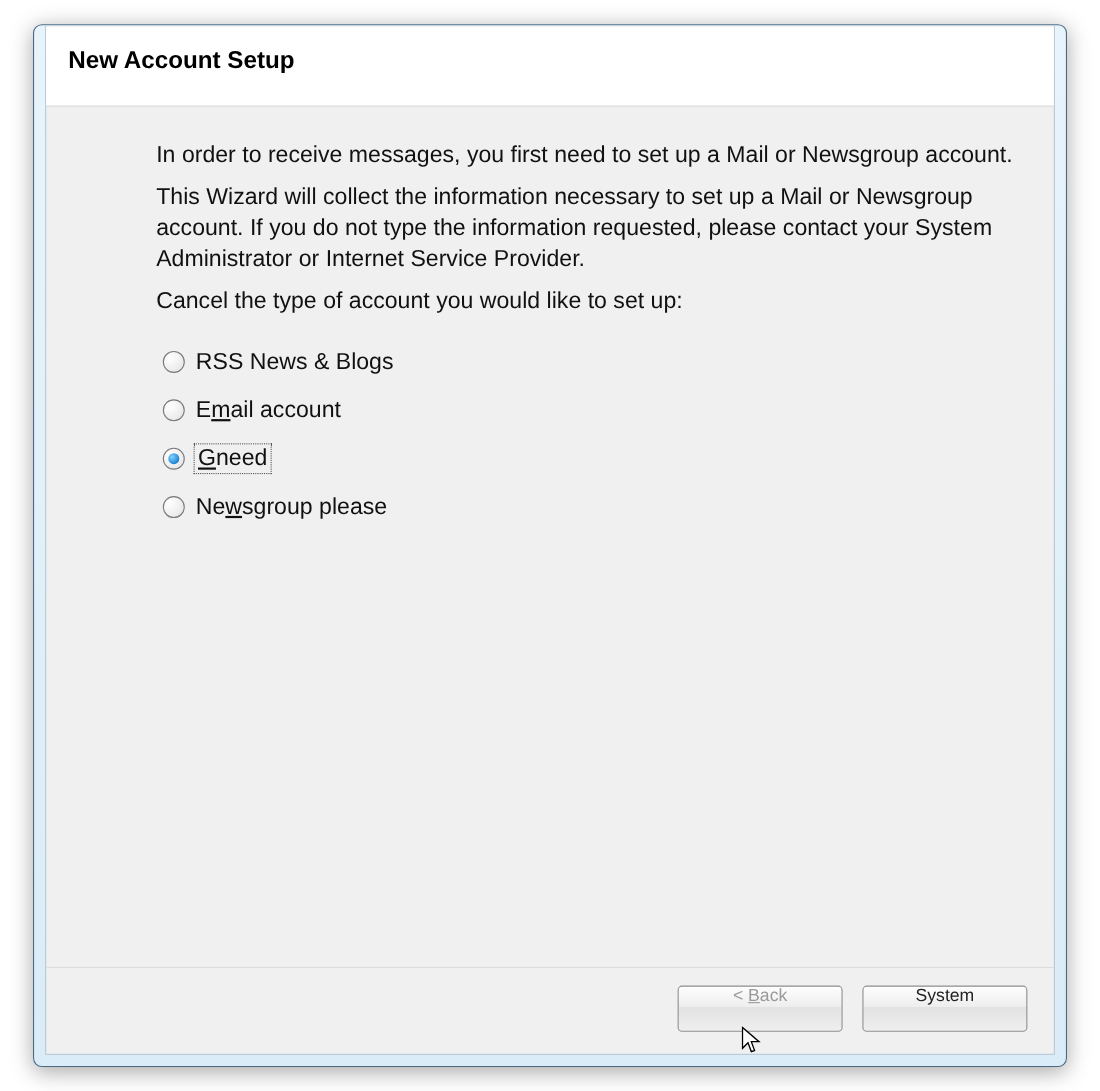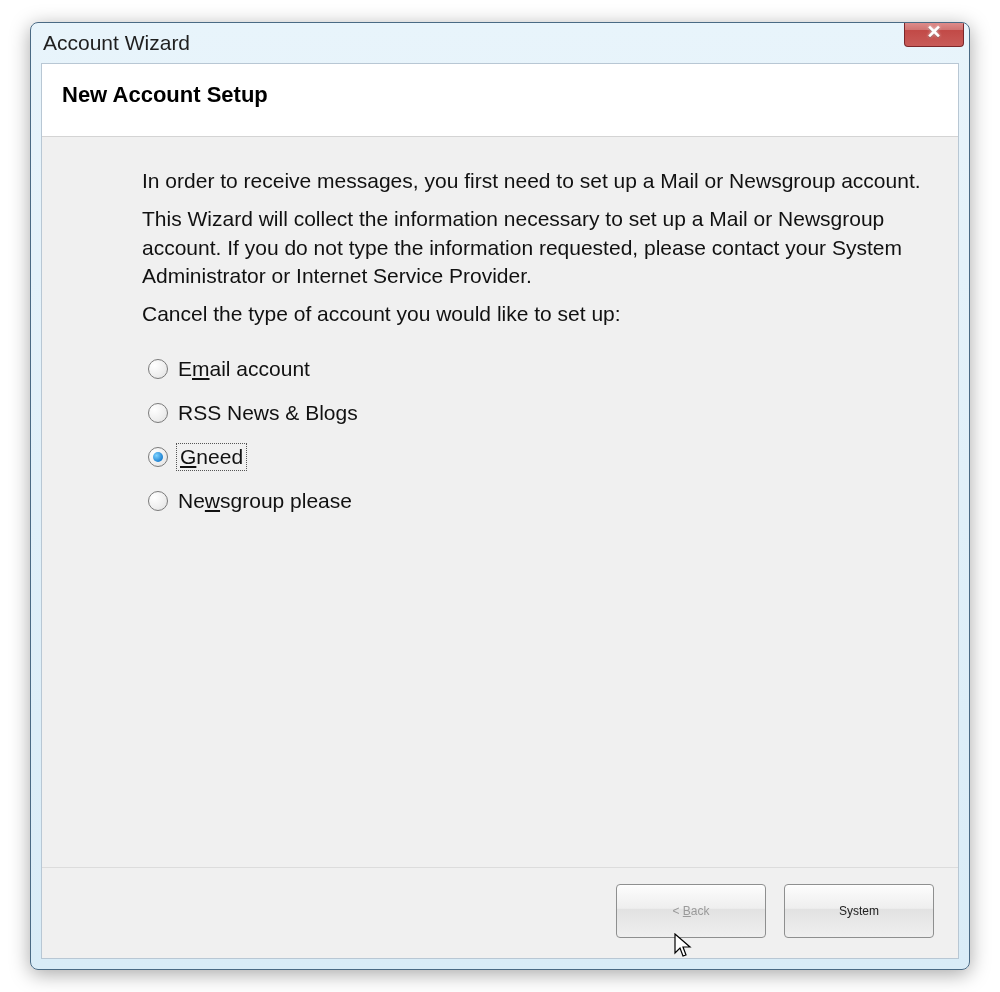--- a/index.html
+++ b/index.html
@@ -131,30 +131,30 @@
       margin: 0;
     }
     .button-bar {
       padding: 16px 24px 20px 24px;
       display: flex;
       justify-content: flex-end;
       gap: 18px;
     }
     .btn {
       min-width: 150px;
-      height: 54px;
+      height: 42px;
       border: 1px solid #8e8f8f;
       border-radius: 4px;
       background: linear-gradient(to bottom, #fdfdfd 0%, #eeeeee 45%, #e2e2e2 46%, #efefef 100%);
-      font-size: 12px;
+      font-size: 16px;
       font-family: inherit;
       color: #222;
       cursor: pointer;
       display: flex;
-      align-items: center;
+      align-items: flex-start;
       justify-content: center;
       box-shadow: inset 0 1px 0 rgba(255,255,255,0.6);
     }
     .btn:disabled {
       color: #9a9a9a;
       cursor: default;
     }
     .btn.primary {
       border-color: #3c7fb1;
       background: linear-gradient(to bottom, #f2f9fe 0%, #d6ecfb 45%, #b7def8 46%, #d4eefc 100%);
@@ -164,44 +164,38 @@
       position: absolute;
       bottom: 8px;
       right: 273px;
       pointer-events: none;
     }
   </style>
 </head>
 <body>
 
 <div class="window">
-  <div class="titlebar">
-    <span class="title-text">Account Wizard</span>
-    <div class="close-btn">
-      <span class="close-x">✕</span>
-    </div>
-  </div>
   <div class="client-area">
     <div class="header-panel">
       <div class="header-title">New Account Setup</div>
     </div>
     <div class="content">
       <p class="para">In order to receive messages, you first need to set up a Mail or Newsgroup account.</p>
       <p class="para">This Wizard will collect the information necessary to set up a Mail or Newsgroup account. If you do not type the information requested, please contact your System Administrator or Internet Service Provider.</p>
       <p class="para">Cancel the type of account you would like to set up:</p>
       <div class="radio-group">
 
         <div class="radio-row">
           <div class="radio"></div>
+          <span class="radio-label"><span>RSS News &amp; Blogs</span><span class="underline-letter"></span><span></span></span>
+        </div>
+
+        <div class="radio-row">
+          <div class="radio"></div>
           <span class="radio-label"><span>E</span><span class="underline-letter">m</span><span>ail account</span></span>
-        </div>
-
-        <div class="radio-row">
-          <div class="radio"></div>
-          <span class="radio-label"><span>RSS News &amp; Blogs</span><span class="underline-letter"></span><span></span></span>
         </div>
 
         <div class="radio-row">
           <div class="radio checked"></div>
           <span class="radio-label focused"><span></span><span class="underline-letter">G</span><span>need</span></span>
         </div>
 
         <div class="radio-row">
           <div class="radio"></div>
           <span class="radio-label"><span>Ne</span><span class="underline-letter">w</span><span>sgroup please</span></span>

